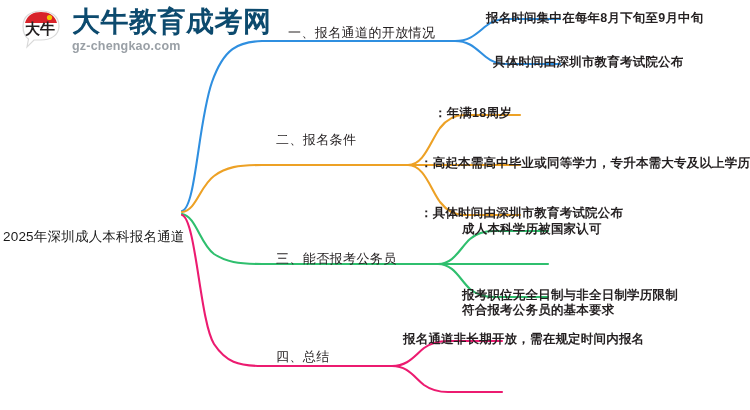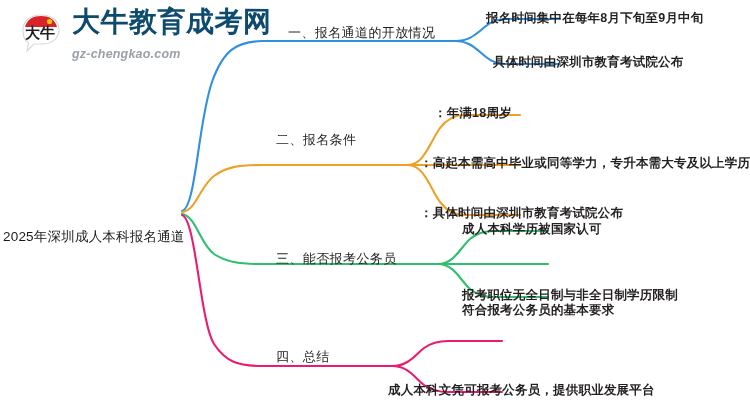--- a/index.html
+++ b/index.html
@@ -42,27 +42,26 @@
     line-height: 1;
   }
   .logo-title {
     font-size: 28px;
     font-weight: bold;
     color: #0c4a6e;
     letter-spacing: 0.5px;
     white-space: nowrap;
   }
   .logo-sub {
-    margin-top: 12px;
+    margin-top: 4px;
     font-size: 12.5px;
     font-weight: bold;
     color: #9aa0a6;
     letter-spacing: 0.2px;
     white-space: nowrap;
-    font-style: italic;
   }
 
   
   #lines {
     position: absolute;
     left: 0;
     top: 0;
     width: 750px;
     height: 410px;
   }
@@ -156,15 +155,15 @@
   <div class="node leaf-node" style="left:493px; top:54px;">具体时间由深圳市教育考试院公布</div>
 
   <div class="node leaf-node" style="left:420px; top:105px;margin-left:14px;">：年满18周岁</div>
   <div class="node leaf-node" style="left:420px; top:155px;text-align:right;">：高起本需高中毕业或同等学力，专升本需大专及以上学历</div>
   <div class="node leaf-node" style="left:420px; top:205px;">：具体时间由深圳市教育考试院公布</div>
 
   <div class="node leaf-node" style="left:462px; top:221px;">成人本科学历被国家认可</div>
   <div class="node leaf-node" style="left:462px; top:254px;margin-top:48px;">符合报考公务员的基本要求</div>
   <div class="node leaf-node" style="left:462px; top:287px;text-align:right;">报考职位无全日制与非全日制学历限制</div>
 
-  <div class="node leaf-node" style="left:388px; top:382px;">成人本科文凭可报考公务员，提供职业发展平台</div>
+  <div class="node leaf-node" style="left:403px; top:331px;">报名通道非长期开放，需在规定时间内报名</div>
 
 </div>
 
 </body></html>

